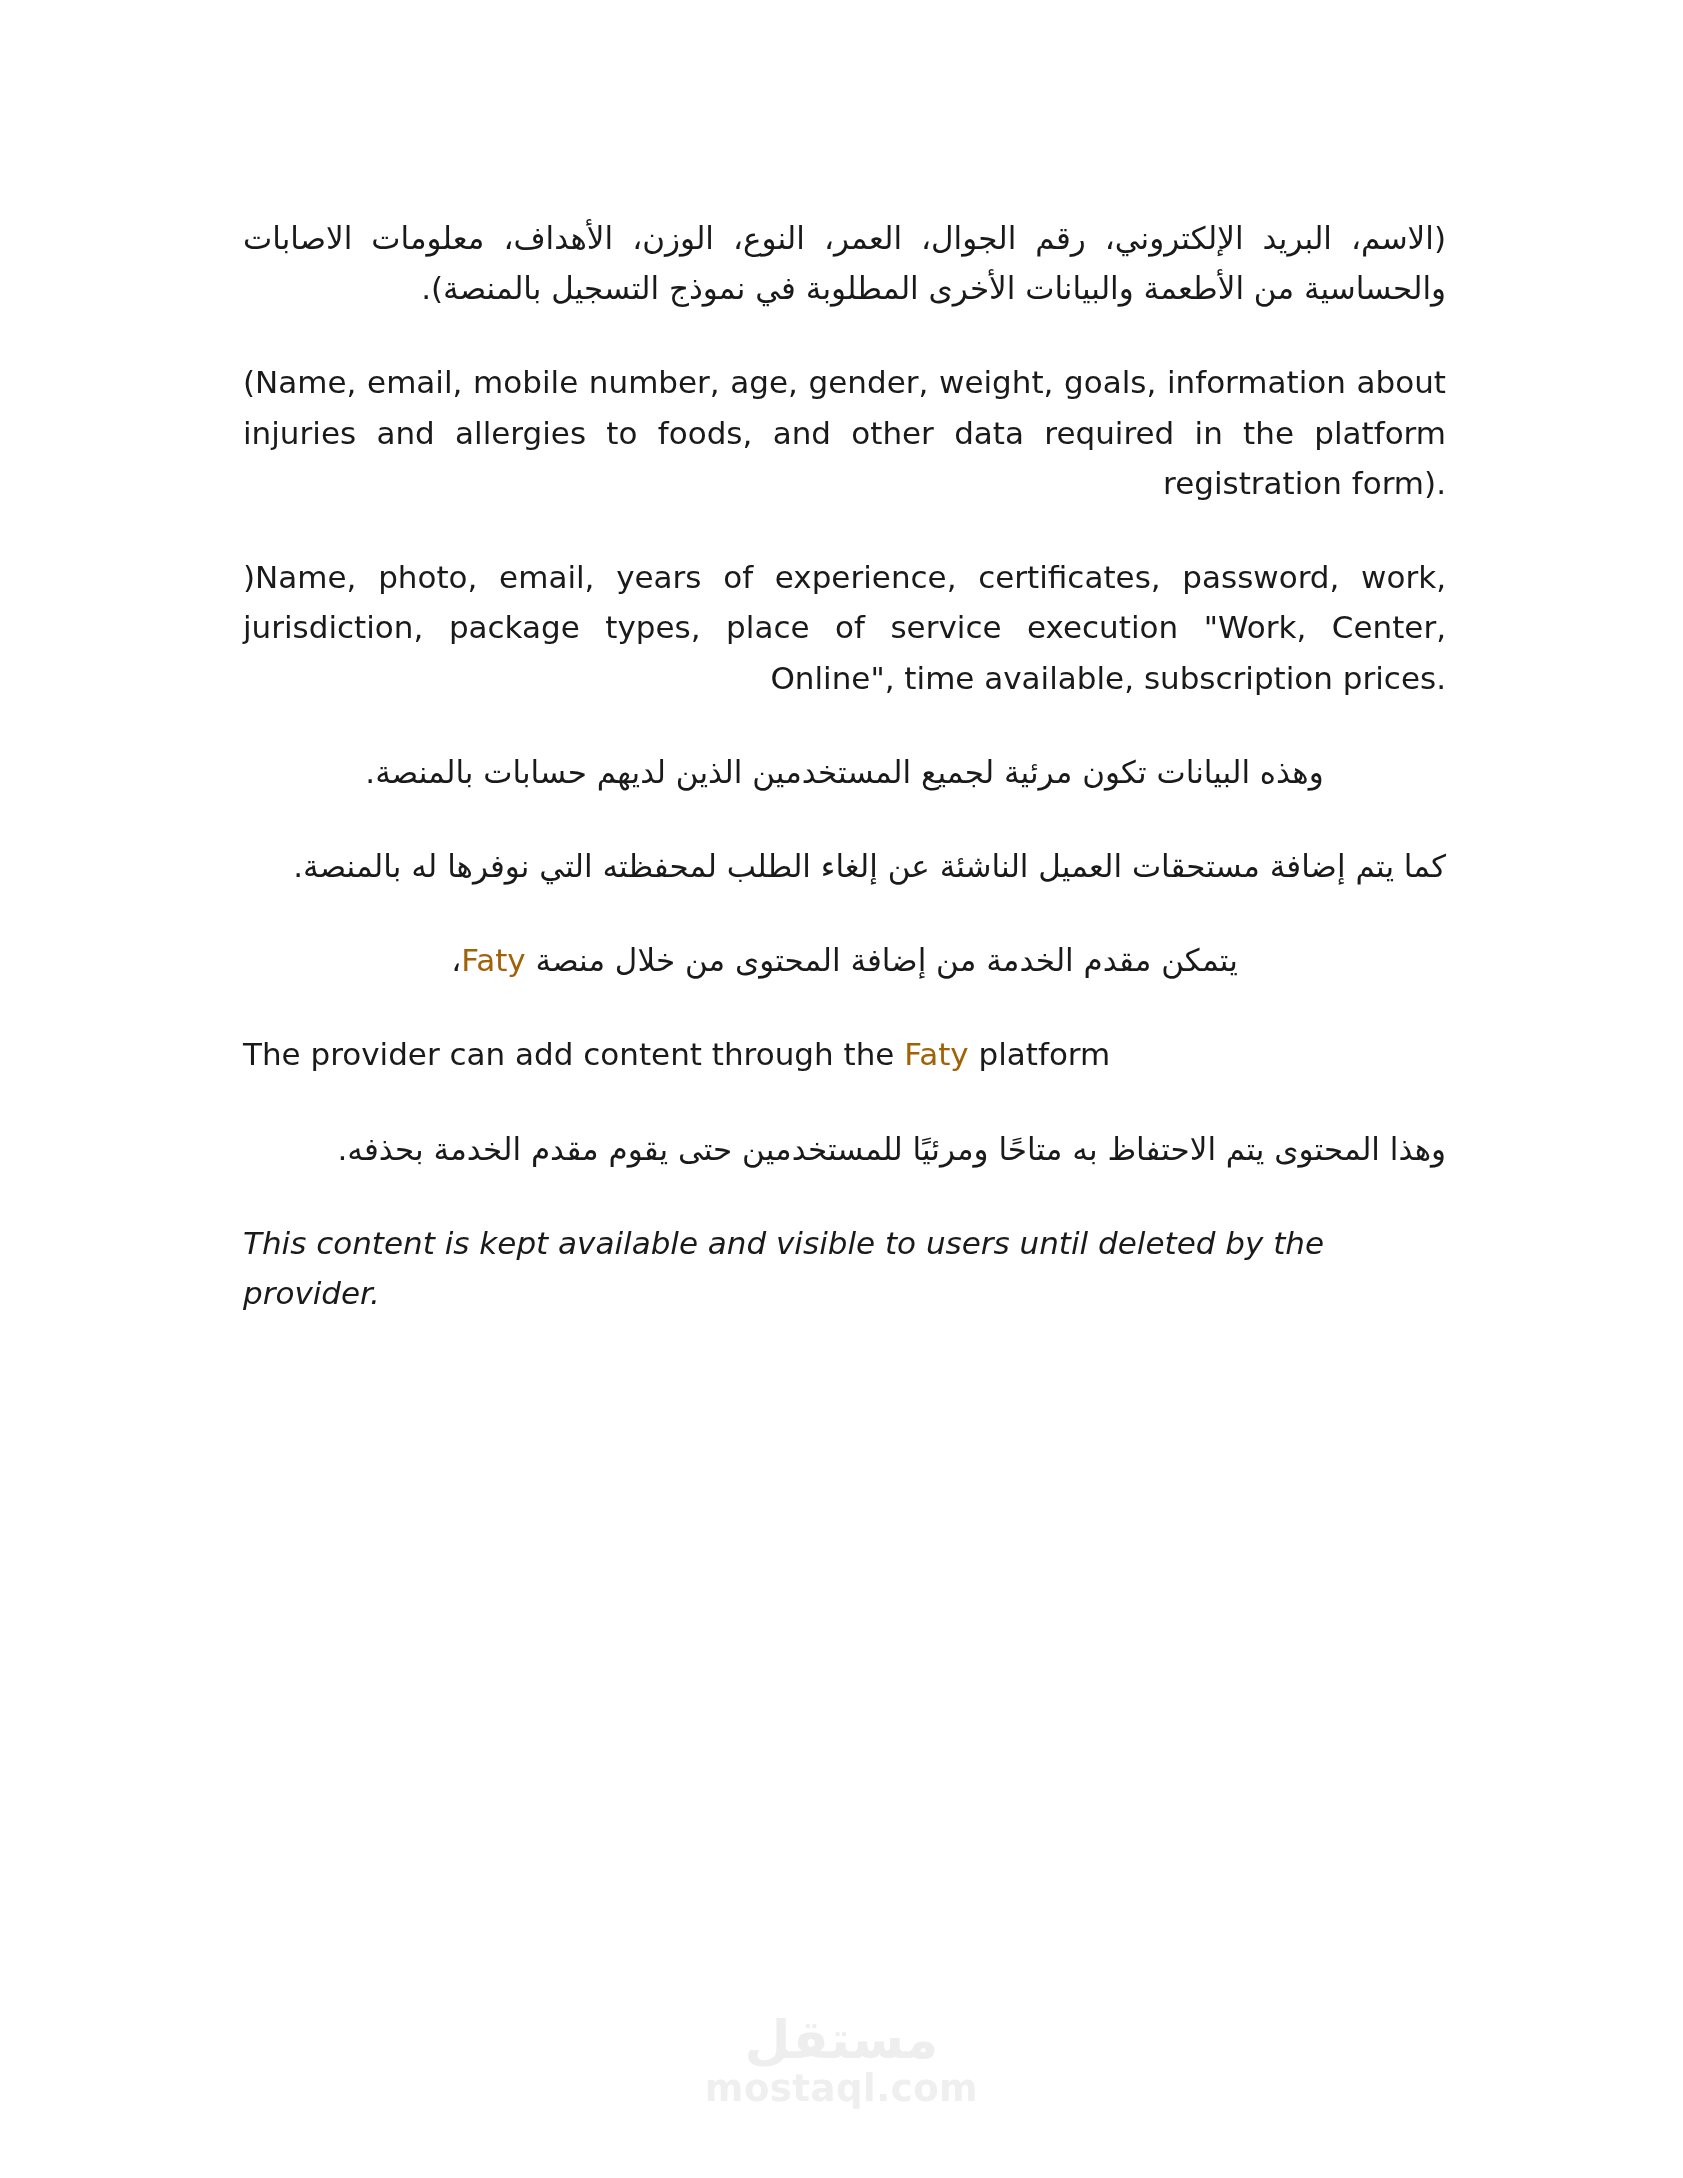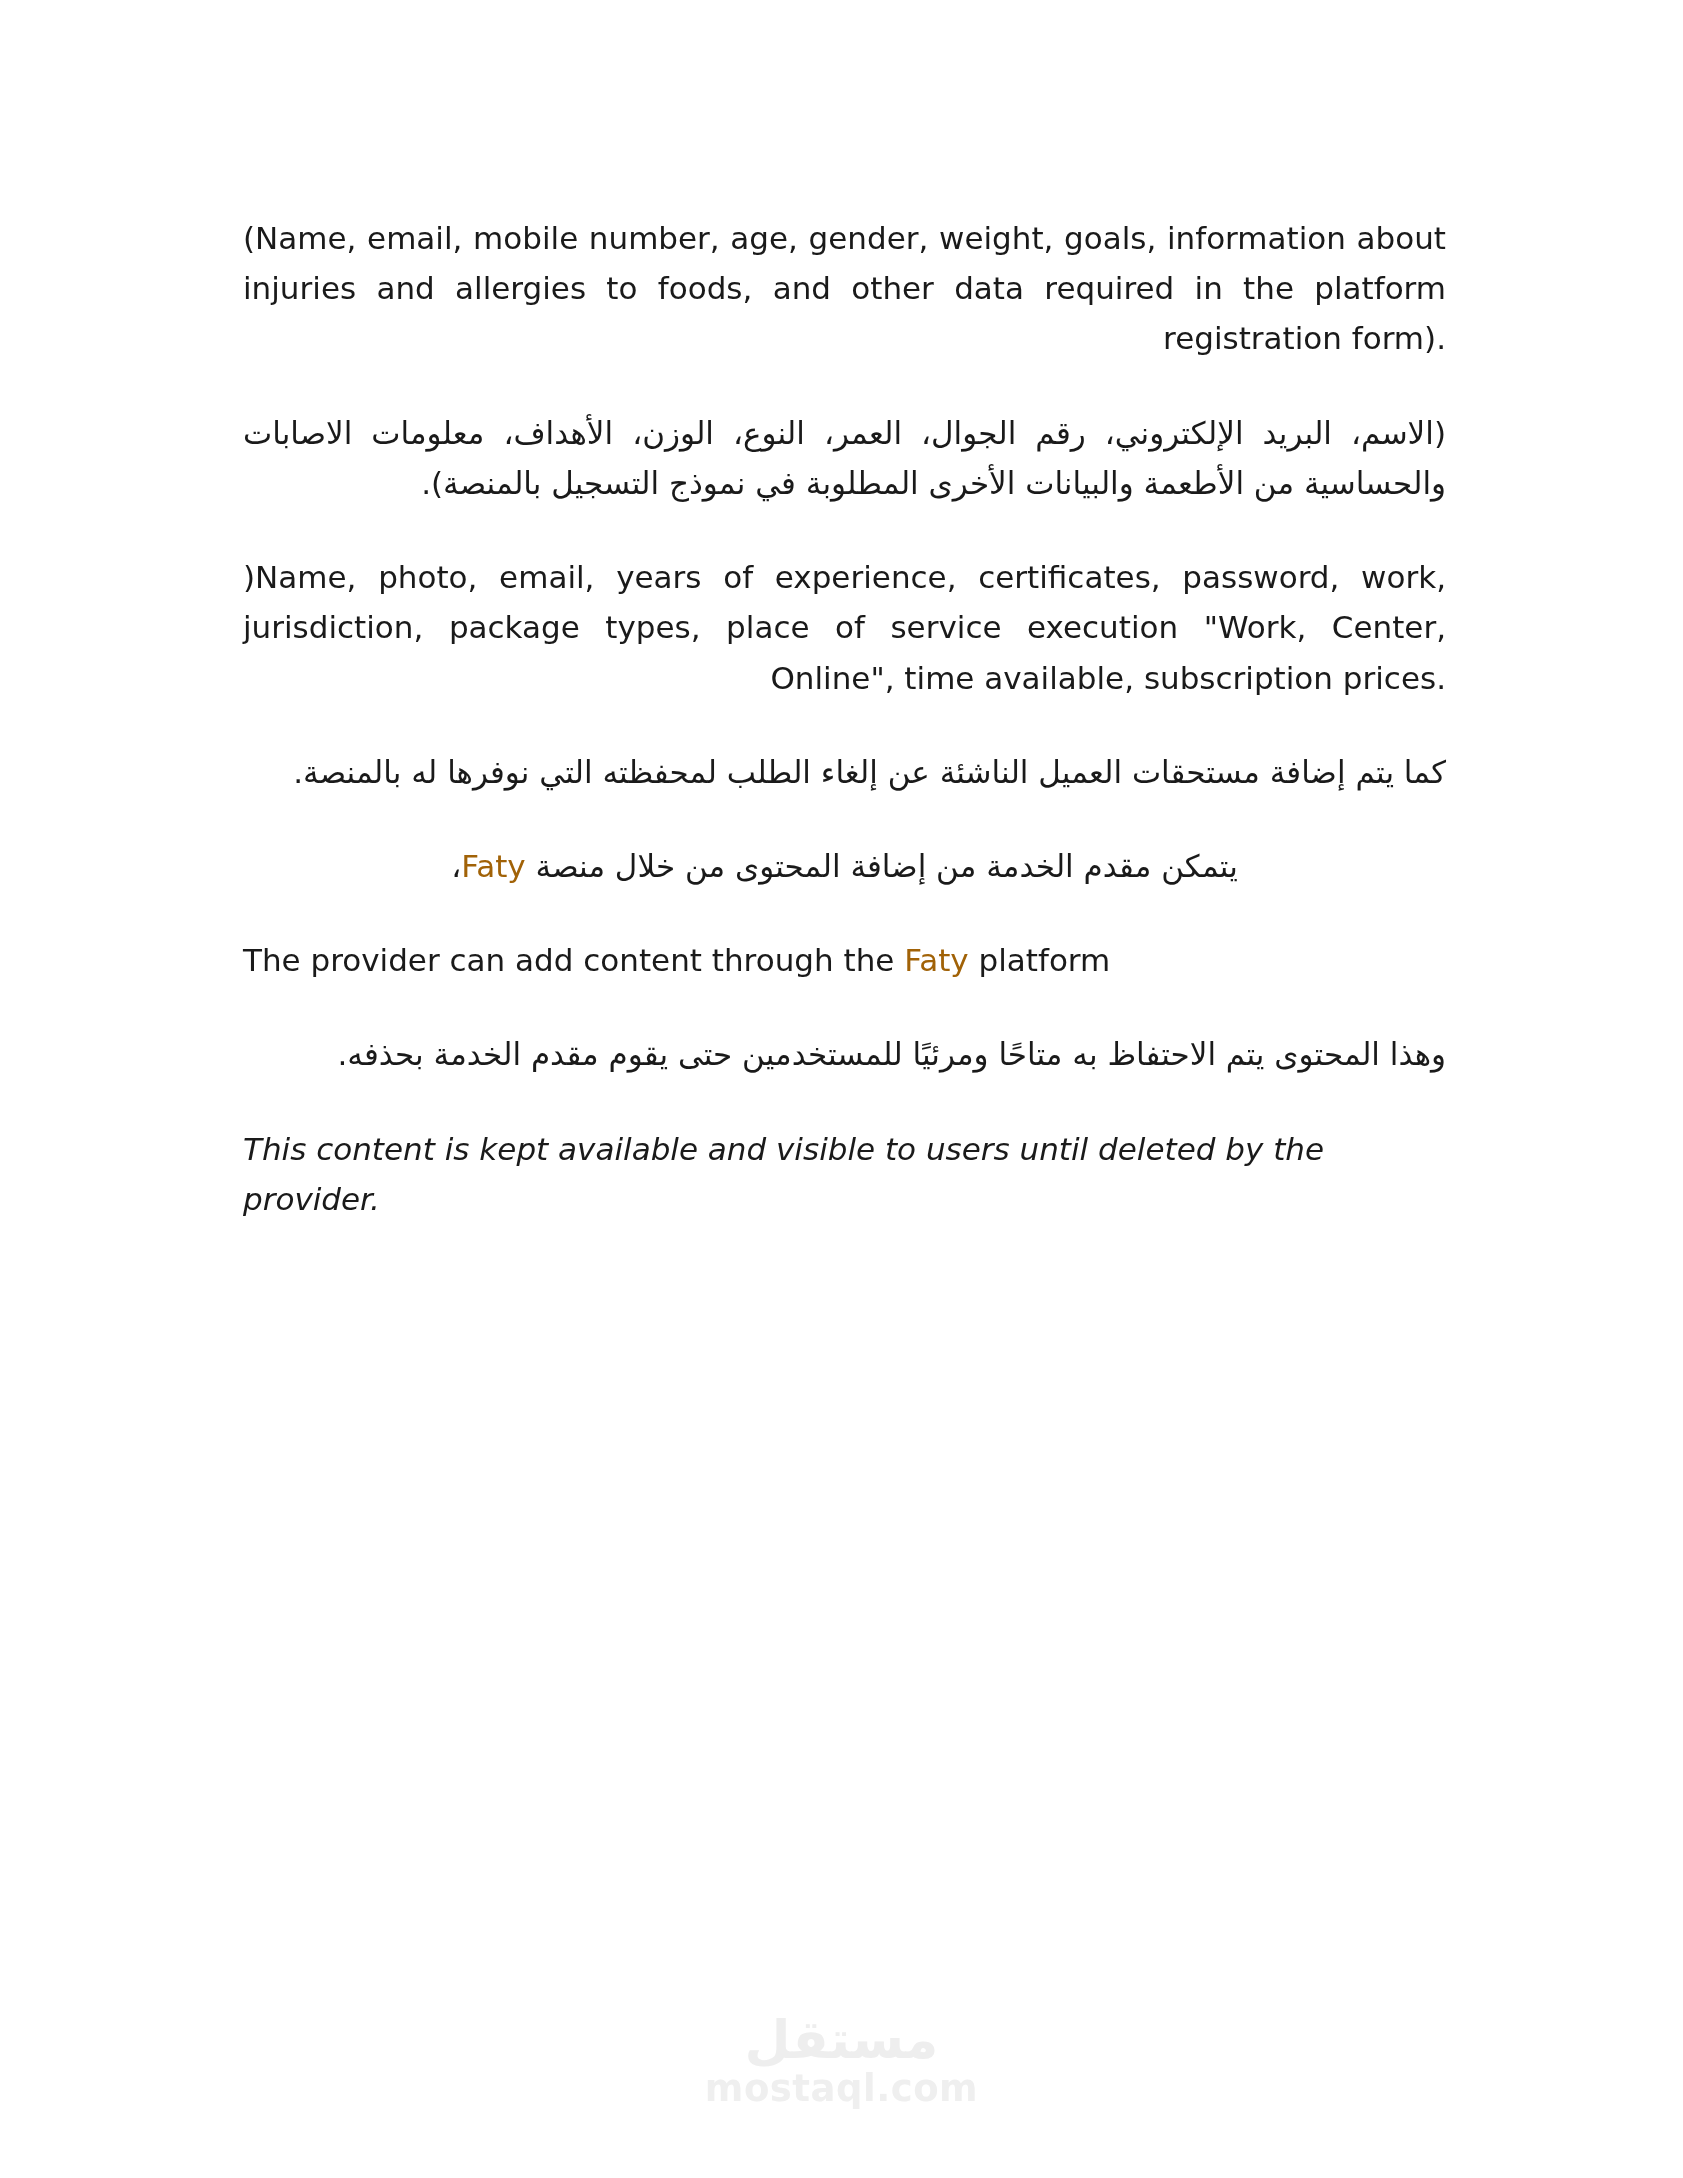--- a/index.html
+++ b/index.html
@@ -113,27 +113,28 @@
     letter-spacing: 0.5px;
   }
 </style>
 </head>
 <body>
 
 <div class="page">
 
   <div class="content">
 
+    <p class="para ar">(الاسم، البريد الإلكتروني، رقم الجوال، العمر، النوع، الوزن، الأهداف، معلومات الاصابات والحساسية من الأطعمة والبيانات الأخرى المطلوبة في نموذج التسجيل بالمنصة).</p>
+
     <p class="para en-just">(Name, email, mobile number, age, gender, weight, goals, information about injuries and allergies to foods, and other data required in the platform registration form).</p>
-
-    <p class="para ar">(الاسم، البريد الإلكتروني، رقم الجوال، العمر، النوع، الوزن، الأهداف، معلومات الاصابات والحساسية من الأطعمة والبيانات الأخرى المطلوبة في نموذج التسجيل بالمنصة).</p>
 
 
     <p class="para en-just">)Name, photo, email, years of experience, certificates, password, work, jurisdiction, package types, place of service execution "Work, Center, Online", time available, subscription prices.</p>
 
+    <p class="para ar-center">وهذه البيانات تكون مرئية لجميع المستخدمين الذين لديهم حسابات بالمنصة.</p>
 
 
     <p class="para ar">كما يتم إضافة مستحقات العميل الناشئة عن إلغاء الطلب لمحفظته التي نوفرها له بالمنصة.</p>
 
 
     <p class="para ar-center"><span>يتمكن مقدم الخدمة من إضافة المحتوى من خلال منصة </span><span class="brand">Faty</span><span>،</span></p>
 
     <p class="para en-center"><span>The provider can add content through the </span><span class="brand">Faty</span><span> platform</span></p>
 
     <p class="para ar">وهذا المحتوى يتم الاحتفاظ به متاحًا ومرئيًا للمستخدمين حتى يقوم مقدم الخدمة بحذفه.</p>

